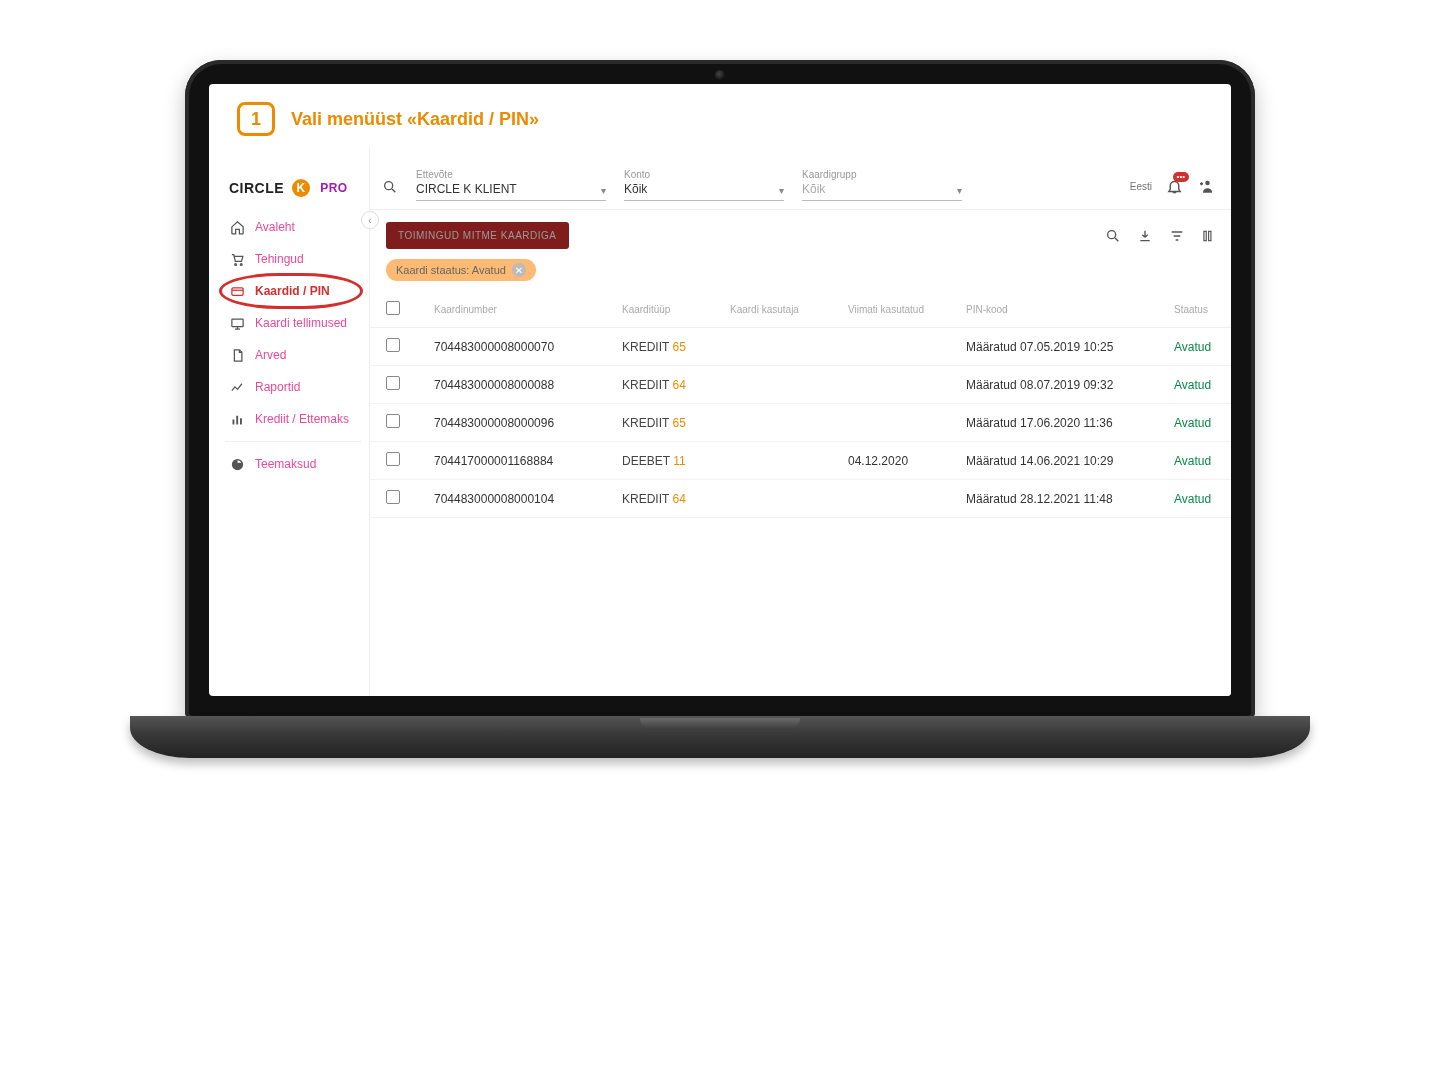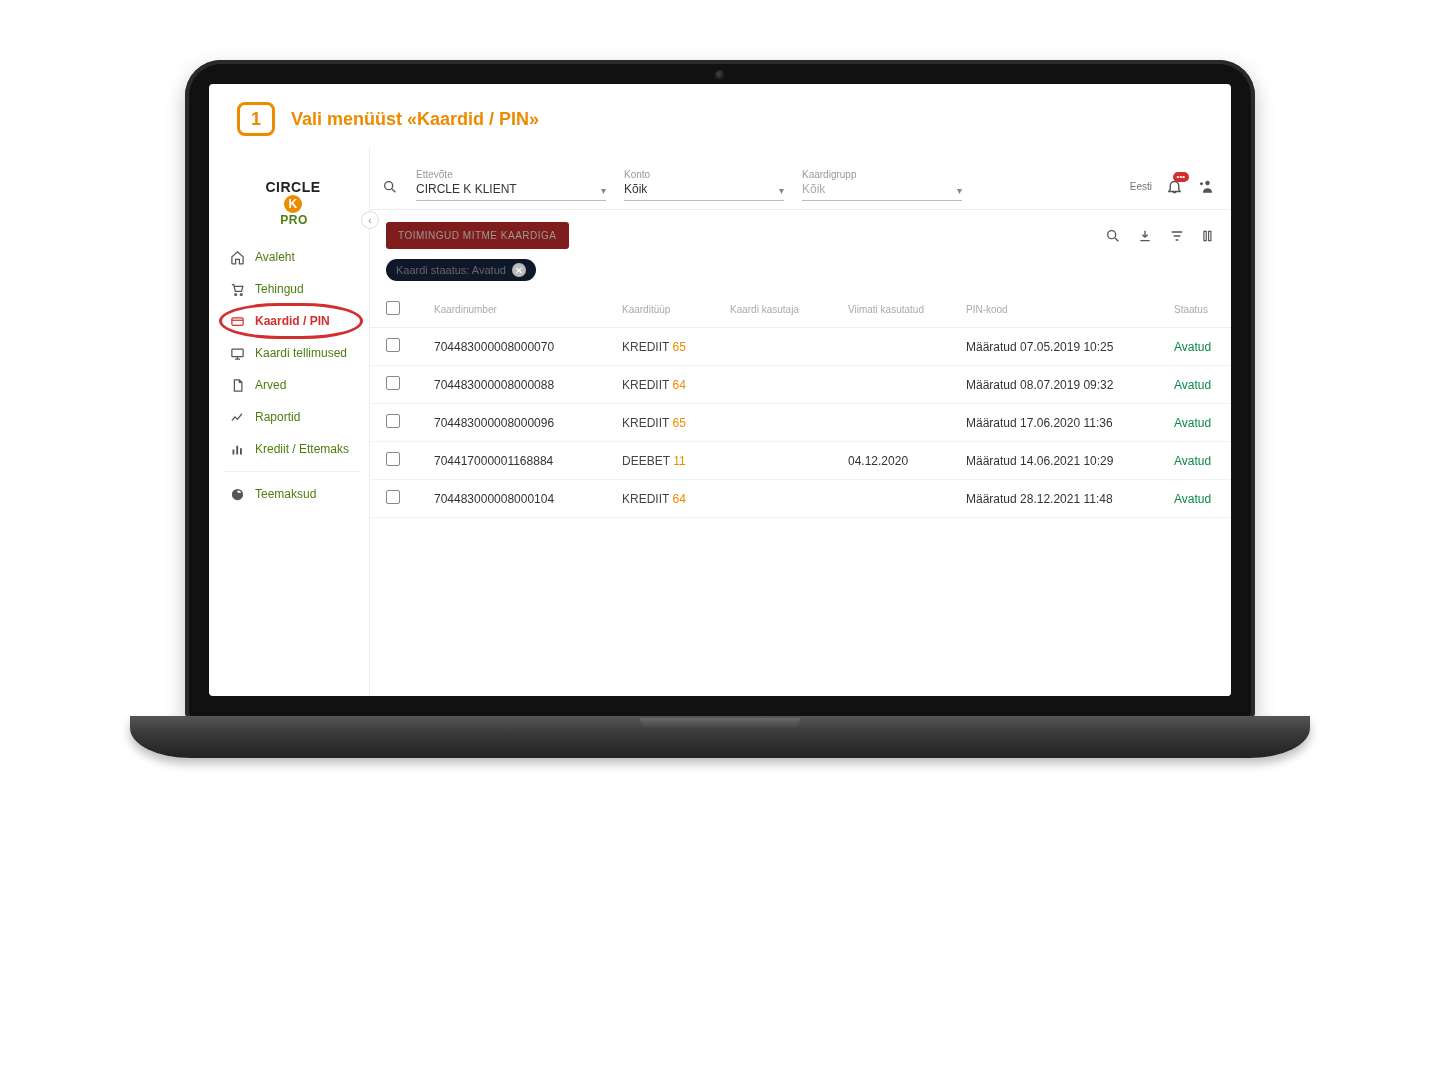--- a/index.html
+++ b/index.html
@@ -99,38 +99,37 @@
 
   
   .sidebar {
     width: 160px;
     flex-shrink: 0;
     padding: 8px 8px 0 16px;
     position: relative;
   }
   .brand {
     padding: 24px 4px 14px;
-    display: flex; align-items: center; gap: 0;
+    display: flex; align-items: center; gap: 8px;
     font-weight: 700;
     letter-spacing: .5px;
-    flex-direction: column;
   }
   .brand .c { color: #222; font-size: 14px; }
   .brand .k-badge {
     width: 18px; height: 18px; border-radius: 50%;
     background: #ed8b00; color: #fff; font-weight: 800;
     display: inline-flex; align-items: center; justify-content: center;
     font-size: 12px;
   }
-  .brand .pro { color: #4d7c0f; font-size: 12px; font-weight: 600; margin-left: 2px; }
+  .brand .pro { color: #a21caf; font-size: 12px; font-weight: 600; margin-left: 2px; }
 
   .nav-item {
     display: flex; align-items: center; gap: 10px;
     padding: 8px 4px;
-    color: #4d7c0f;
+    color: #ec4899;
     font-size: 12px;
     cursor: pointer;
     position: relative;
   }
   .nav-item .ico { width: 16px; height: 16px; display: inline-flex; align-items: center; justify-content: center; color: #555; }
   .nav-item.active { color: #d32f2f; font-weight: 600; }
   .nav-item.active .ico { color: #d32f2f; }
   .nav-item.highlight::before {
     content: "";
     position: absolute;
@@ -209,21 +208,21 @@
     font-size: 10px; letter-spacing: .5px;
     border-radius: 3px;
   }
   .toolbar .spacer { flex: 1; }
   .tool-icons { display: flex; gap: 16px; color: #555; }
   .tool-icons span { cursor: pointer; display:inline-flex; }
 
   .chip-row { padding: 0 16px 10px; }
   .chip {
     display: inline-flex; align-items: center; gap: 6px;
-    background: #0f172a; color: #666;
+    background: #fdba74; color: #666;
     border-radius: 16px; padding: 4px 10px;
     font-size: 11px;
   }
   .chip .x {
     width: 14px; height: 14px; border-radius: 50%;
     background: #bbb; color: #fff; font-size: 10px;
     display: inline-flex; align-items: center; justify-content: center;
     cursor: pointer;
   }
 

